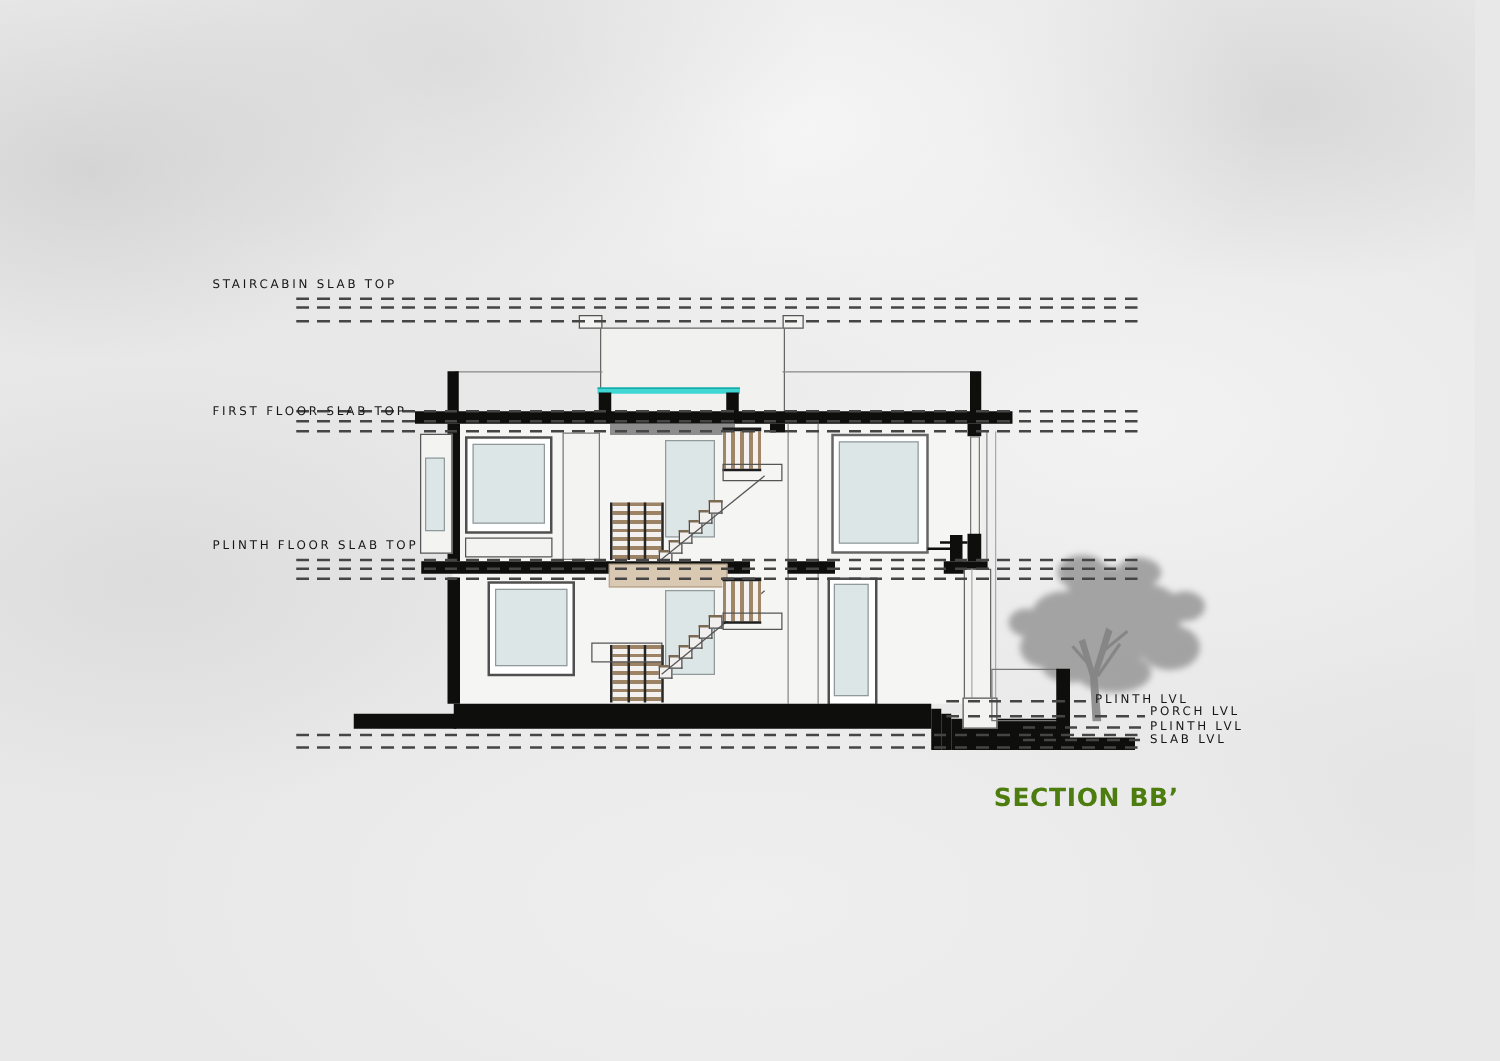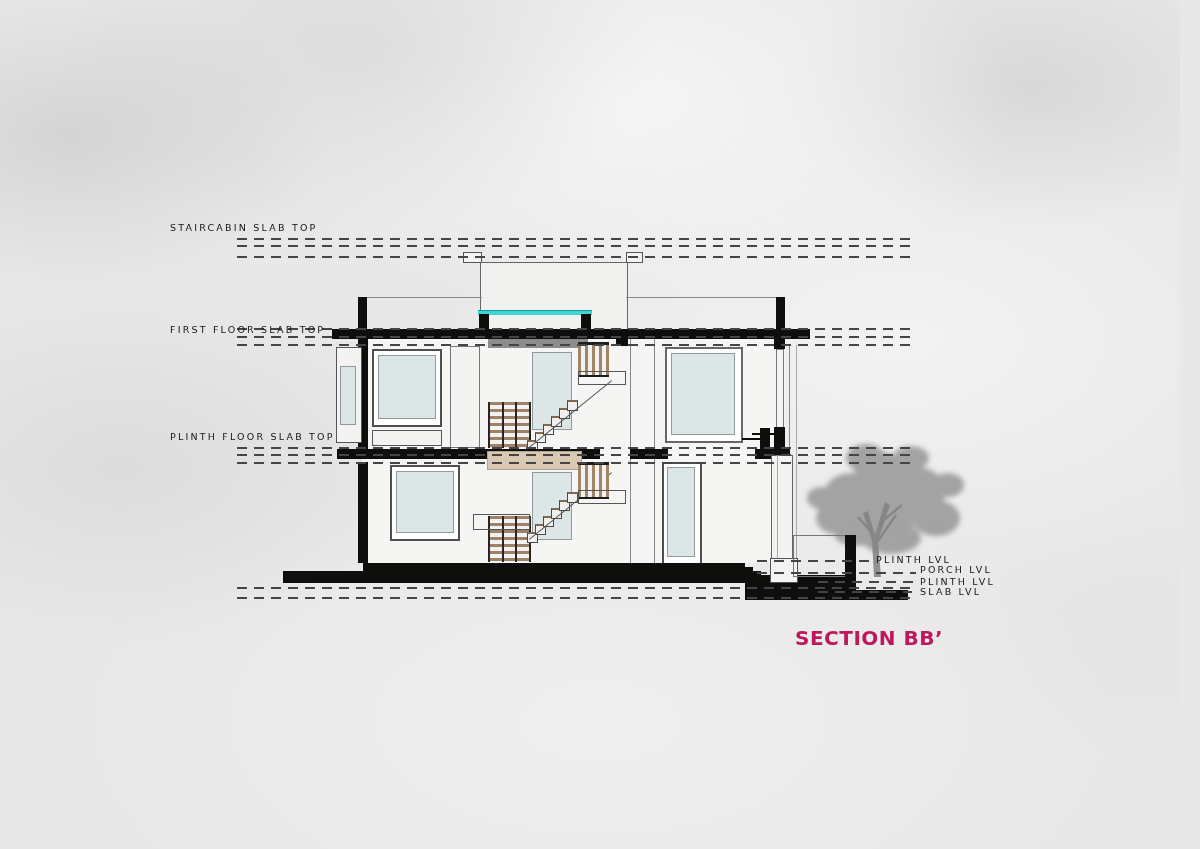--- a/index.html
+++ b/index.html
@@ -36,21 +36,21 @@
   .frame{background:#ffffff;border:2px solid #4f4f4f;}
   .treads{
     background:repeating-linear-gradient(180deg,#9d8365 0 3px,#f3f2f0 3px 7px);
     border-left:2px solid #262626;border-right:2px solid #262626;}
   .mullion{background:#262626;width:2px;}
   .rail{
     background:repeating-linear-gradient(90deg,#a08566 0 3px,#f3f2f0 3px 7px);
     border-top:3px solid #1d1d1d;border-bottom:2px solid #1d1d1d;}
   .step{background:#f1f0ee;border:1px solid #4a4a4a;border-top:2px solid #7d6a52;width:9px;height:8px;}
   .diag{height:0;border-top:1px solid #555;transform-origin:left top;transform:rotate(-39deg);}
-  .title{z-index:4;font-size:20px;font-weight:bold;letter-spacing:.5px;color:#be185d;white-space:nowrap;}
+  .title{z-index:4;font-size:20px;font-weight:bold;letter-spacing:.5px;color:#4d7c0f;white-space:nowrap;}
 </style>
 </head>
 <body>
 
 <div id="scene">
 
   <div class="abs clouds"></div>
 
   <svg class="abs tree" style="left:796px;top:413px;" width="184" height="172" viewBox="0 0 184 172">
     <defs>

